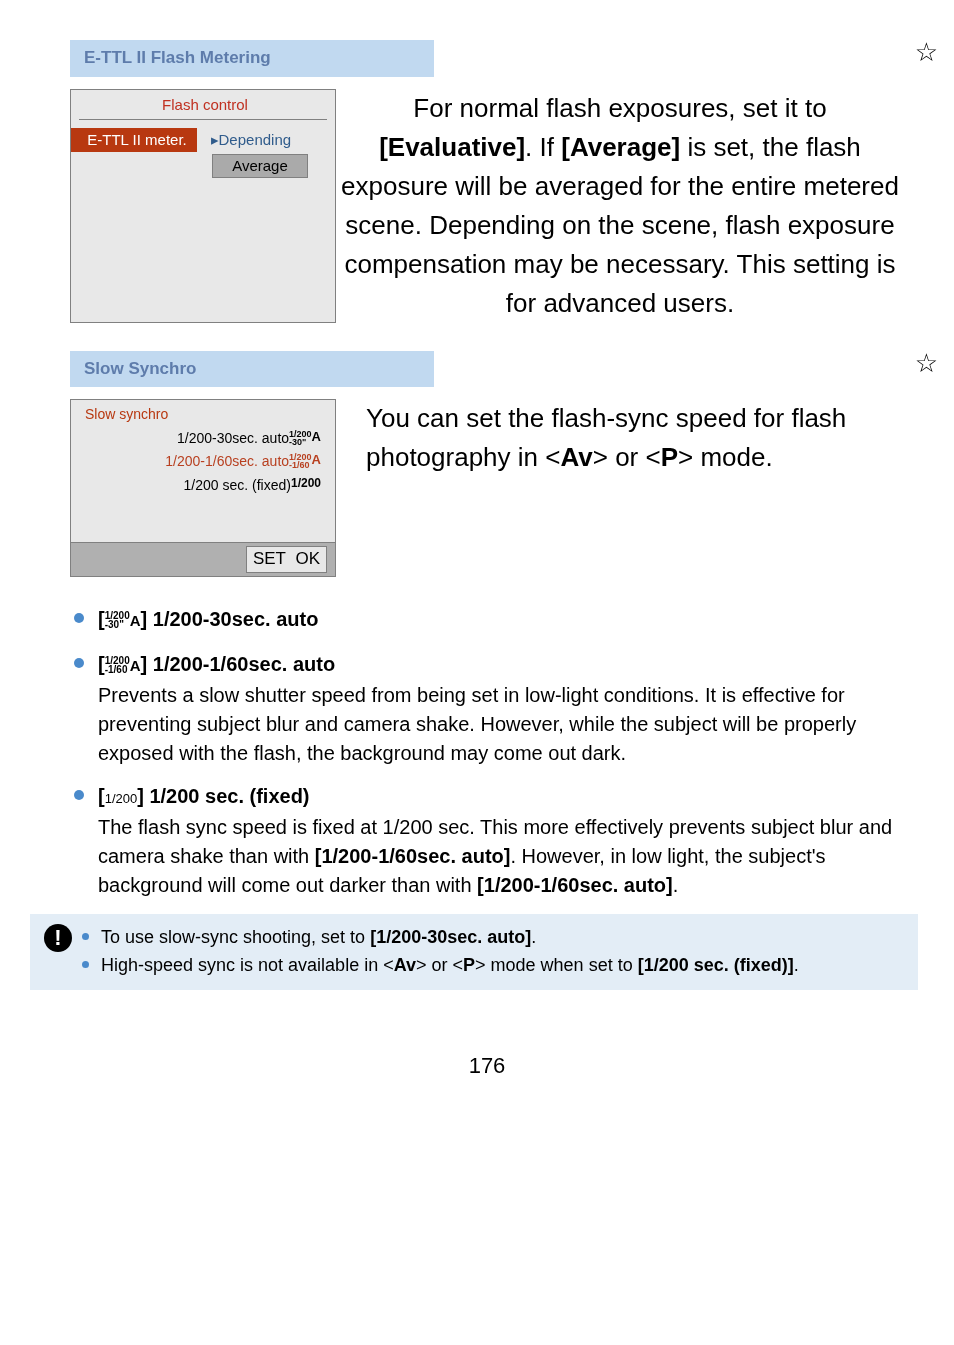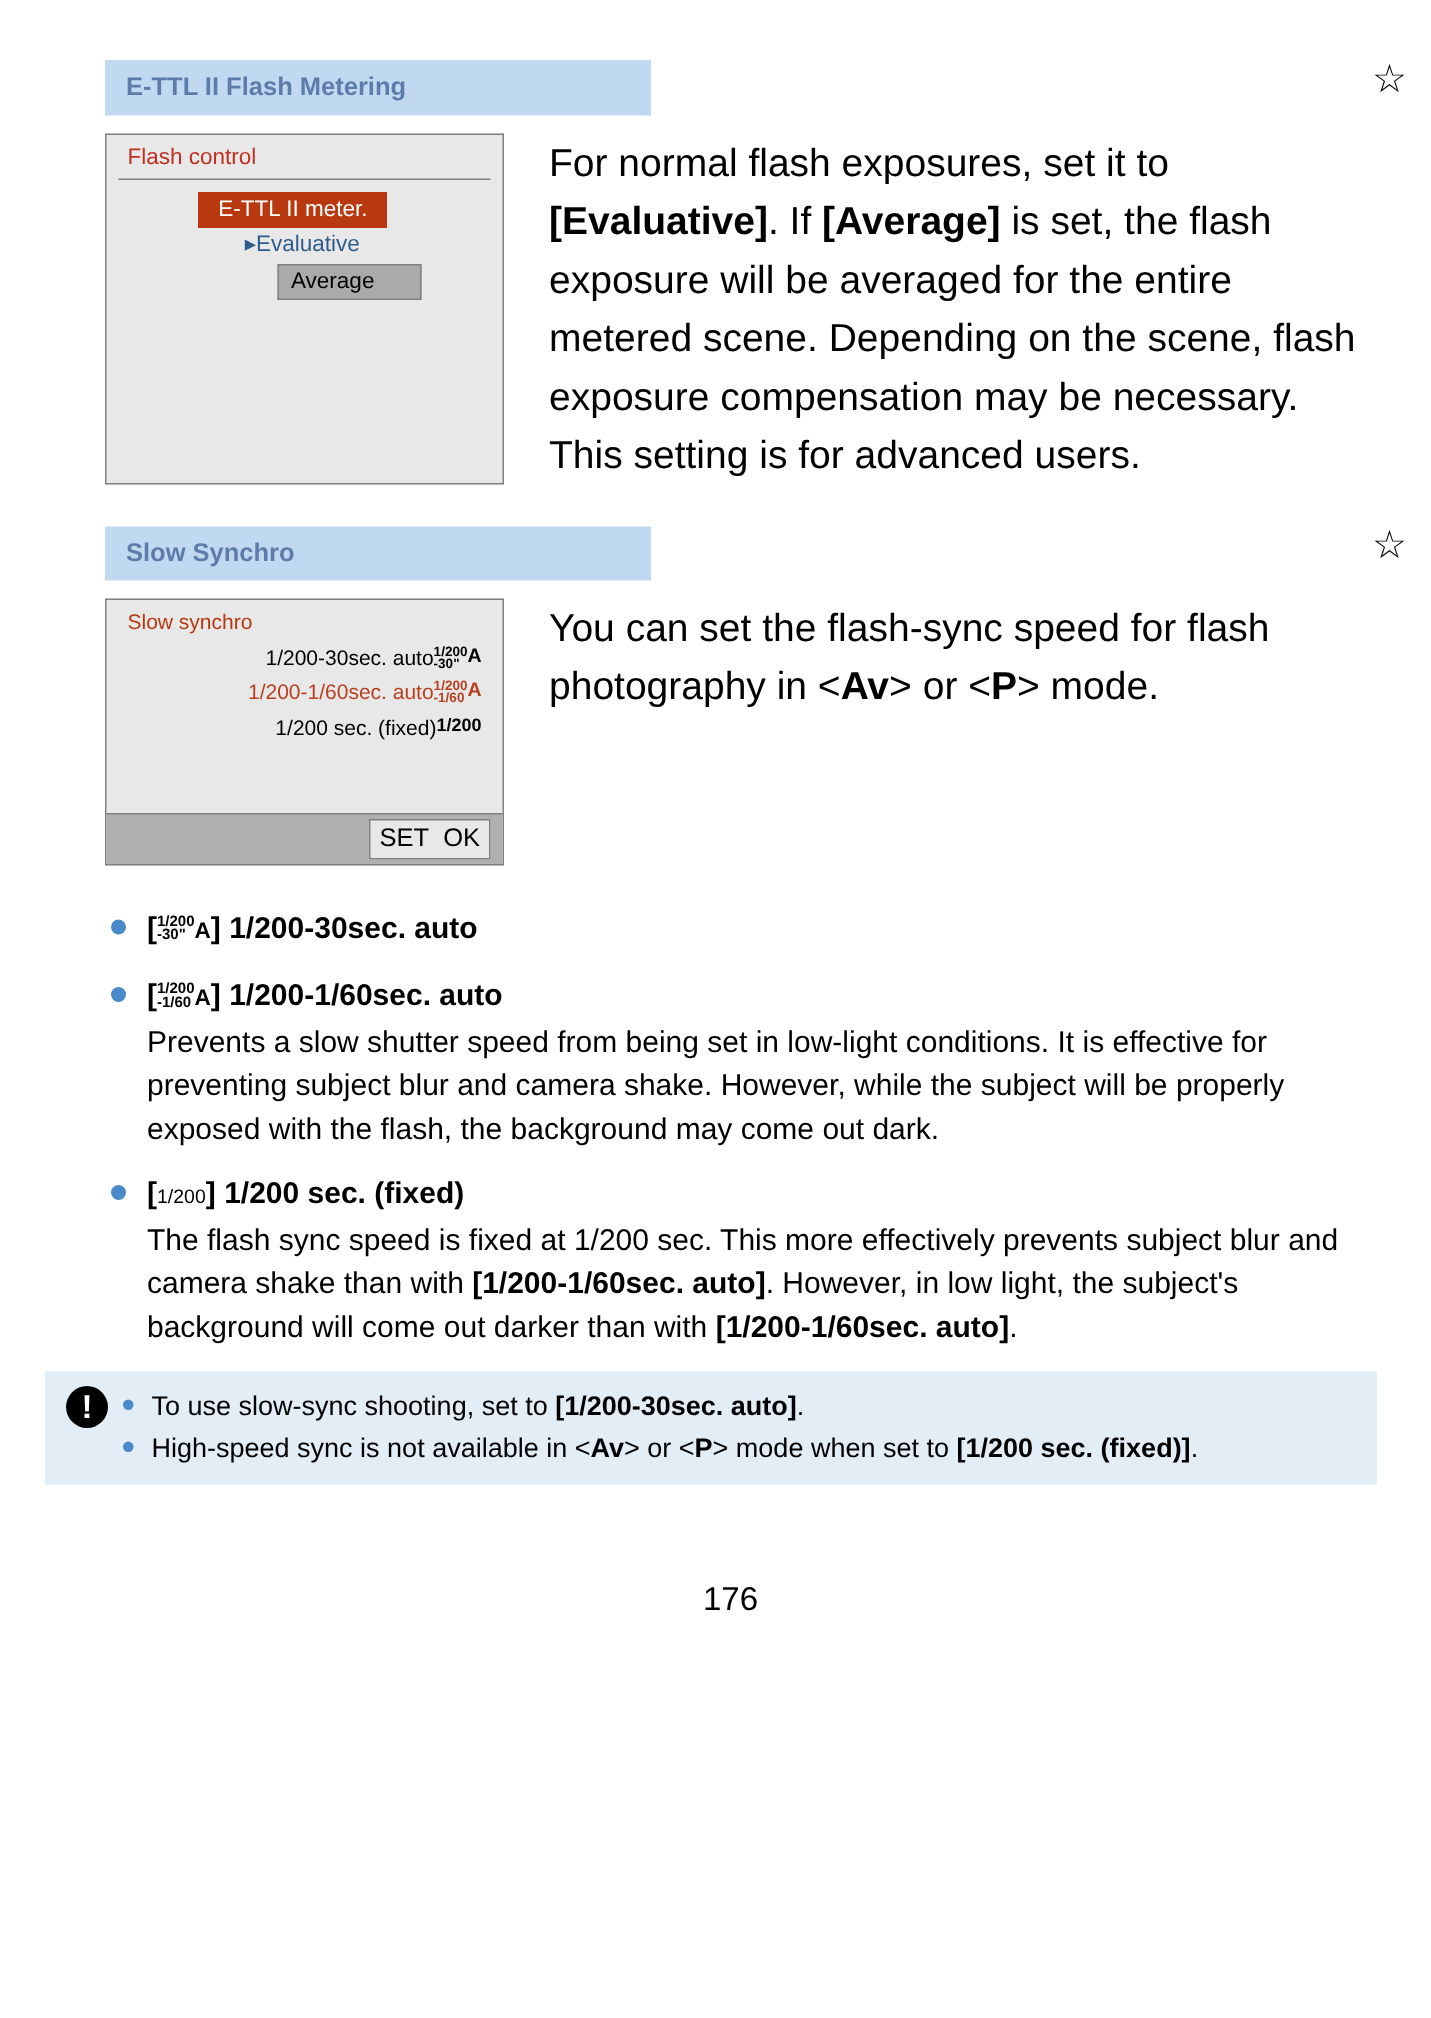--- a/index.html
+++ b/index.html
@@ -40,21 +40,21 @@
     background: #e8e8e8;
     font-size: 15px;
     flex-shrink: 0;
   }
   .menu-header {
     padding: 4px 10px 4px 14px;
     color: #c03020;
   }
   .menu-divider-wrap { padding: 0 8px 6px 8px; }
   .menu-divider { border-top: 1px solid #808080; }
-  .menu-row { display: flex; padding: 2px 17px 2px 0; align-items: center; flex-direction: column; }
+  .menu-row { display: flex; padding: 2px 17px 2px 0; align-items: center; }
   .menu-row-label {
     background: #b83810;
     color: #fff;
     padding: 1px 8px 1px 14px;
     width: 126px;
     flex-shrink: 0;
   }
   .menu-row-opt { padding-left: 14px; color: #305c8c; }
   .menu-row-indent {
     margin-left: 114px;
@@ -135,30 +135,30 @@
   }
   .page-num { text-align: center; font-size: 22px; margin-top: 60px; }
 </style>
 </head>
 <body>
 
 <div class="section-row">
   <span class="star">☆</span>
   <div style="width:100%">
     <div class="section-title">E-TTL II Flash Metering</div>
-    <div style="display:flex;gap:30px;">
+    <div style="display:flex;text-align:center;">
       <div class="menu-box">
         <div class="menu-header">Flash control</div>
         <div class="menu-divider-wrap">
             <div class="menu-divider"></div>
           </div>
         <div class="menu-row">
           <span class="menu-row-label">E-TTL II meter.</span>
           <span class="menu-row-opt">
-            <span>▸</span><span>Evaluative</span>
+            <span>▸</span><span>Depending</span>
           </span>
         </div>
         <div style="padding:0 0 4px 0;">
           <span class="menu-row-indent">Average</span>
         </div>
       </div>
       <div class="body-text">
         For normal flash exposures, set it to <b>[Evaluative]</b>. If <b>[Average]</b> is set, the flash exposure will be averaged for the entire metered scene. Depending on the scene, flash exposure compensation may be necessary. This setting is for advanced users.
       </div>
     </div>

